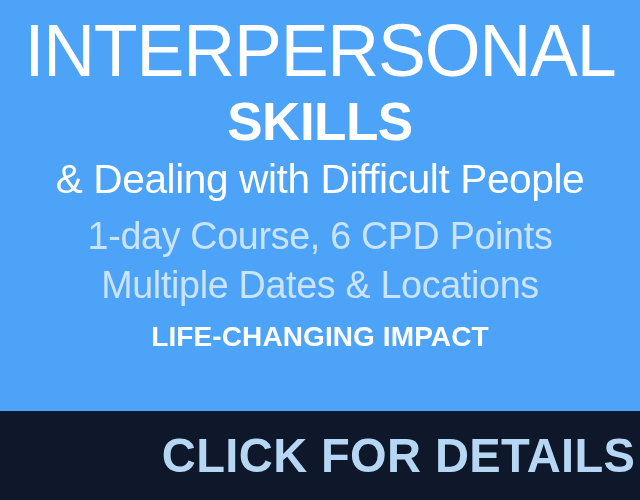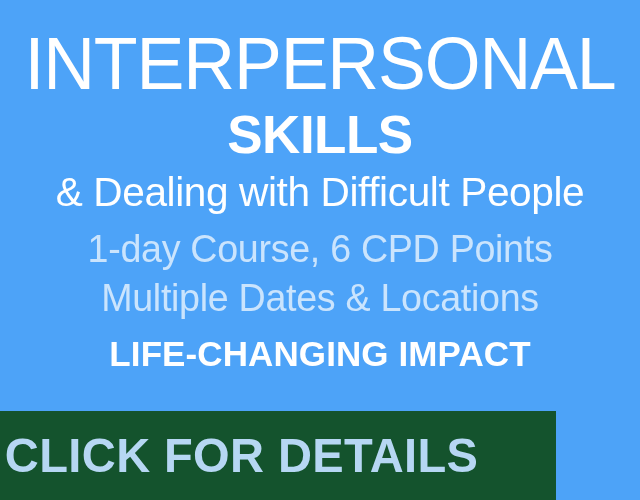--- a/index.html
+++ b/index.html
@@ -26,21 +26,21 @@
     left: 0;
     top: 0;
     width: 640px;
     height: 411px;
     background: #4da3f8;
     display: flex;
     flex-direction: column;
     align-items: center;
     justify-content: flex-start;
     box-sizing: border-box;
-    padding-top: 27px;
+    padding-top: 14px;
   }
   .line {
     width: 100%;
     text-align: center;
     color: #ffffff;
     white-space: nowrap;
     line-height: 1;
     letter-spacing: -0.5px;
   }
   .headline-1 {
@@ -68,35 +68,35 @@
     font-weight: 300;
     color: rgba(255, 255, 255, 0.70);
     letter-spacing: -0.3px;
     margin-bottom: 11px;
     transform: scaleX(0.99);
   }
   .detail.second {
     margin-bottom: 19px;
   }
   .impact {
-    font-size: 35px;
+    font-size: 28px;
     font-weight: 700;
     letter-spacing: 0.1px;
     color: #ffffff;
   }
   .cta-bar {
     position: absolute;
     left: 0;
     top: 411px;
-    width: 556px;
+    width: 640px;
     height: 89px;
-    background: #14532d;
+    background: #0f172a;
     display: flex;
     align-items: center;
-    justify-content: flex-start;
+    justify-content: flex-end;
     cursor: pointer;
   }
   .cta-text {
     font-size: 48px;
     font-weight: 700;
     color: #b6d7f3;
     letter-spacing: 0.4px;
     white-space: nowrap;
     line-height: 1;
     transform: scaleX(0.98);

